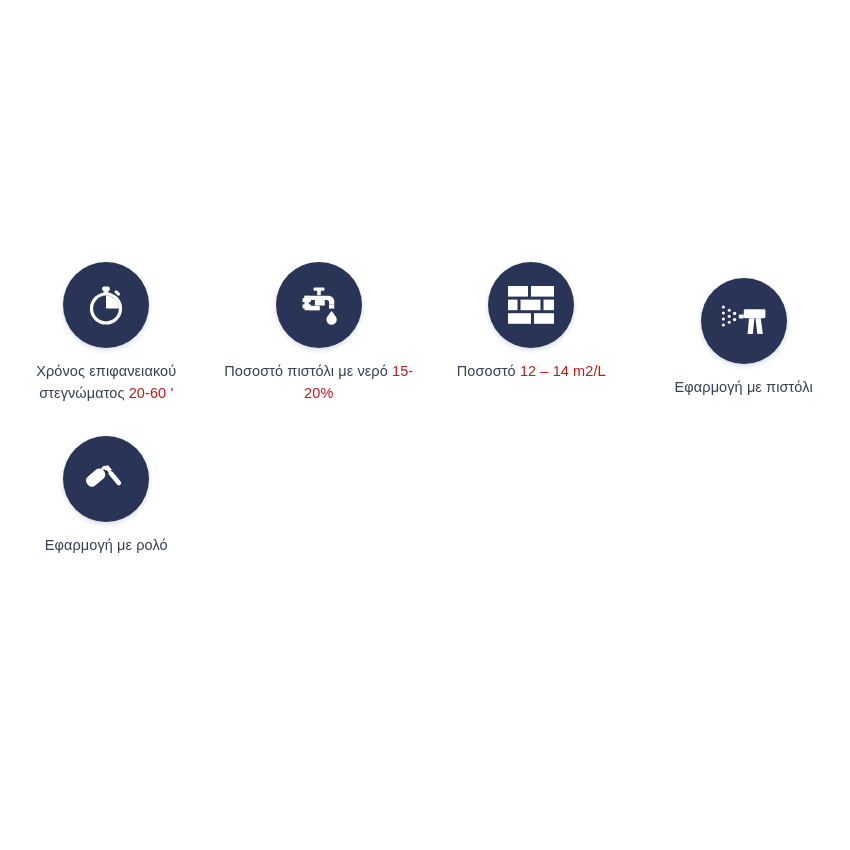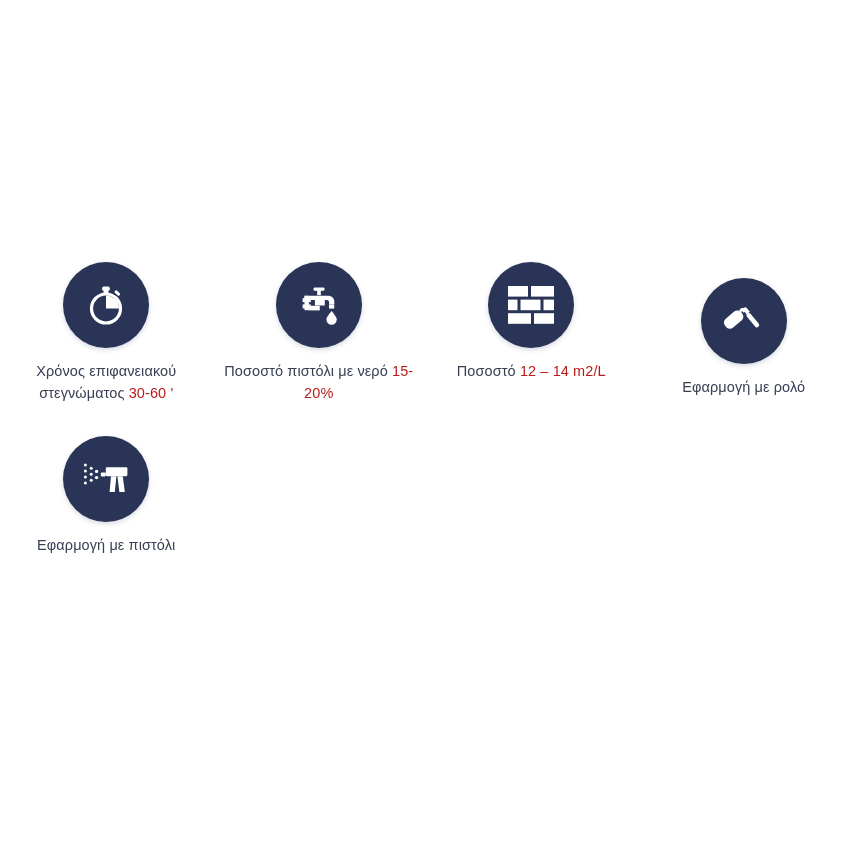--- a/index.html
+++ b/index.html
@@ -85,21 +85,21 @@
           <g fill="none" stroke="#ffffff" stroke-width="3.2">
             <circle cx="25" cy="28.5" r="14.5"></circle>
           </g>
           <path d="M25 28.5 L25 15.5 A13 13 0 0 1 38 28.5 Z" fill="#ffffff"></path>
           <rect x="21.2" y="6.6" width="7.6" height="4.2" rx="1.6" fill="#ffffff"></rect>
           <rect x="22.6" y="9.8" width="4.8" height="4.4" fill="#ffffff"></rect>
           <rect x="33.2" y="11.4" width="6.2" height="3.2" rx="1.5" fill="#ffffff" transform="rotate(42 36.3 13)"></rect>
         </svg>
       </div>
       <div class="feature-label">
-        <span>Χρόνος επιφανειακού στεγνώματος </span><span class="accent">30-60 '</span>
+        <span>Χρόνος επιφανειακού στεγνώματος </span><span class="accent">20-60 '</span>
       </div>
     </div>
 
     <div class="feature">
       <div class="icon-circle">
         <svg width="50" height="50" viewBox="0 0 50 50" aria-hidden="true">
           <g fill="#ffffff">
             <rect x="19.5" y="7.5" width="11" height="3.2" rx="1.2"></rect>
             <rect x="23.2" y="9.8" width="3.6" height="5.4"></rect>
             <path d="M10.5 15.8 h24.2 a5.6 5.6 0 0 1 5.6 5.6 v3.2 h-5.2 v-2.4 a2.2 2.2 0 0 0 -2.2 -2.2 h-2.1 v5.6 h-9.9 v-5.6 h-10.4 z"></path>
@@ -134,38 +134,20 @@
       <div class="feature-label">
         <span>Ποσοστό </span><span class="accent">12 – 14 m2/L</span>
       </div>
     </div>
 
 
     <div class="feature row2">
       <div class="icon-circle">
         <svg width="50" height="50" viewBox="0 0 50 50" aria-hidden="true">
           <g fill="#ffffff">
-            <g transform="rotate(-40 25 25)">
-              <rect x="7.5" y="11.5" width="21" height="11.5" rx="5.0"></rect>
-              <rect x="28.0" y="13.4" width="4.6" height="3.0" rx="1.4"></rect>
-              <path d="M30.0 14.9 h3.4 a2.0 2.0 0 0 1 2.0 2.0 v4.8 h-4.1 v-3.4 h-1.3 z"></path>
-              <rect x="30.0" y="21.4" width="4.6" height="17.2" rx="2.3"></rect>
-            </g>
-          </g>
-        </svg>
-      </div>
-      <div class="feature-label">
-        <span>Εφαρμογή με ρολό</span><span class="accent"></span>
-      </div>
-    </div>
-
-    <div class="feature row2">
-      <div class="icon-circle">
-        <svg width="50" height="50" viewBox="0 0 50 50" aria-hidden="true">
-          <g fill="#ffffff">
 
             <circle cx="4.4" cy="11.0" r="1.5"></circle>
             <circle cx="4.4" cy="17.0" r="1.5"></circle>
             <circle cx="4.4" cy="23.0" r="1.5"></circle>
             <circle cx="4.4" cy="29.0" r="1.5"></circle>
             <circle cx="10.2" cy="14.2" r="1.5"></circle>
             <circle cx="10.2" cy="20.2" r="1.5"></circle>
             <circle cx="10.2" cy="26.2" r="1.5"></circle>
             <circle cx="15.6" cy="17.4" r="1.7"></circle>
             <circle cx="15.6" cy="23.6" r="1.7"></circle>
@@ -177,14 +159,32 @@
             <path d="M30.0 22.2 h5.4 l -1.6 15.8 h-5.2 z"></path>
             <path d="M36.4 22.2 h5.4 l 2.0 15.8 h-5.4 z"></path>
           </g>
         </svg>
       </div>
       <div class="feature-label">
         <span>Εφαρμογή με πιστόλι</span><span class="accent"></span>
       </div>
     </div>
 
+    <div class="feature row2">
+      <div class="icon-circle">
+        <svg width="50" height="50" viewBox="0 0 50 50" aria-hidden="true">
+          <g fill="#ffffff">
+            <g transform="rotate(-40 25 25)">
+              <rect x="7.5" y="11.5" width="21" height="11.5" rx="5.0"></rect>
+              <rect x="28.0" y="13.4" width="4.6" height="3.0" rx="1.4"></rect>
+              <path d="M30.0 14.9 h3.4 a2.0 2.0 0 0 1 2.0 2.0 v4.8 h-4.1 v-3.4 h-1.3 z"></path>
+              <rect x="30.0" y="21.4" width="4.6" height="17.2" rx="2.3"></rect>
+            </g>
+          </g>
+        </svg>
+      </div>
+      <div class="feature-label">
+        <span>Εφαρμογή με ρολό</span><span class="accent"></span>
+      </div>
+    </div>
+
   </div>
 </div>
 
 </body></html>

